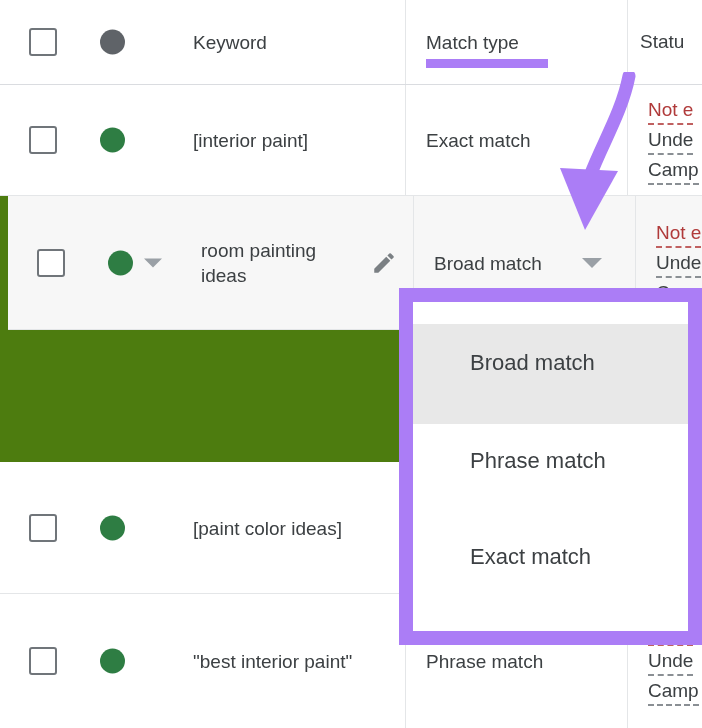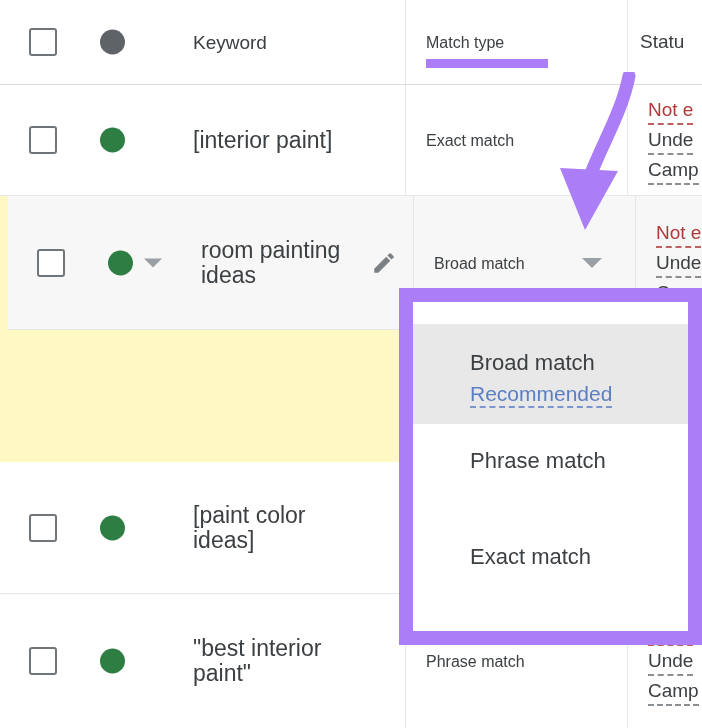--- a/index.html
+++ b/index.html
@@ -7,21 +7,21 @@
     background: #ffffff;
   }
   body {
     width: 702px; height: 728px;
     font-family: "Liberation Sans", sans-serif;
     overflow: hidden;
     position: relative;
     color: #3c4043;
   }
 
-  #app { position: relative; width: 702px; height: 728px; overflow: hidden; background:#fef9c3; }
+  #app { position: relative; width: 702px; height: 728px; overflow: hidden; background:#4d7c0f; }
 
   
   .kw-table { position:absolute; inset:0; width:702px; }
 
   .row {
     position: absolute; left: 0; width: 702px;
     box-sizing: border-box;
     border-bottom: 1px solid #e4e6e8;
     background: #ffffff;
   }
@@ -55,33 +55,33 @@
 
   .row-caret {
     position:absolute; left:50px; top:50%; transform:translateY(-50%);
     width:0; height:0; border-left:9px solid transparent; border-right:9px solid transparent;
     border-top:9px solid #9aa0a6;
   }
 
   
   .kw-text {
     position:absolute; left:33px; top:50%; transform:translateY(-50%);
-    width:160px; font-size:23px; line-height:25px; color:#3c4043;
+    width:160px; font-size:19px; line-height:25px; color:#3c4043;
   }
   .row.header .kw-text { font-size:19px; color:#3c4043; }
 
   .edit-pencil {
     position:absolute; right:16px; top:50%; transform:translateY(-50%);
     width:26px; height:26px;
   }
 
   
   .match-text {
     position:absolute; left:20px; top:50%; transform:translateY(-50%);
-    font-size:16px; line-height:25px; color:#3c4043; white-space:nowrap;
+    font-size:19px; line-height:25px; color:#3c4043; white-space:nowrap;
   }
   .match-caret {
     position:absolute; left:168px; top:50%; transform:translateY(-50%);
     width:0; height:0; border-left:10px solid transparent; border-right:10px solid transparent;
     border-top:10px solid #9aa0a6;
   }
   .header-underline {
     position:absolute; left:20px; bottom:16px;
     width:122px; height:9px; background:#ab7df6;
   }
@@ -254,21 +254,20 @@
 
   <svg class="anno-arrow" viewBox="0 0 110 185">
     <path d="M73 4 C 66 40, 46 72, 34 104" stroke="#ab7df6" stroke-width="13" fill="none" stroke-linecap="round"></path>
     <path d="M4 96 L 62 99 L 29 158 Z" fill="#ab7df6"></path>
   </svg>
 
   <div class="dropdown">
     <div class="dd-inner">
       <div class="dd-item selected" style="top:22px; height:100px; padding-top:26px;">
         <span class="dd-label">Broad match</span>
-        <span class="dd-sub">Recommended</span>
       </div>
       <div class="dd-item" style="top:146px; height:40px;">
         <span class="dd-label">Phrase match</span>
       </div>
       <div class="dd-item" style="top:242px; height:40px;">
         <span class="dd-label">Exact match</span>
       </div>
     </div>
   </div>
 

